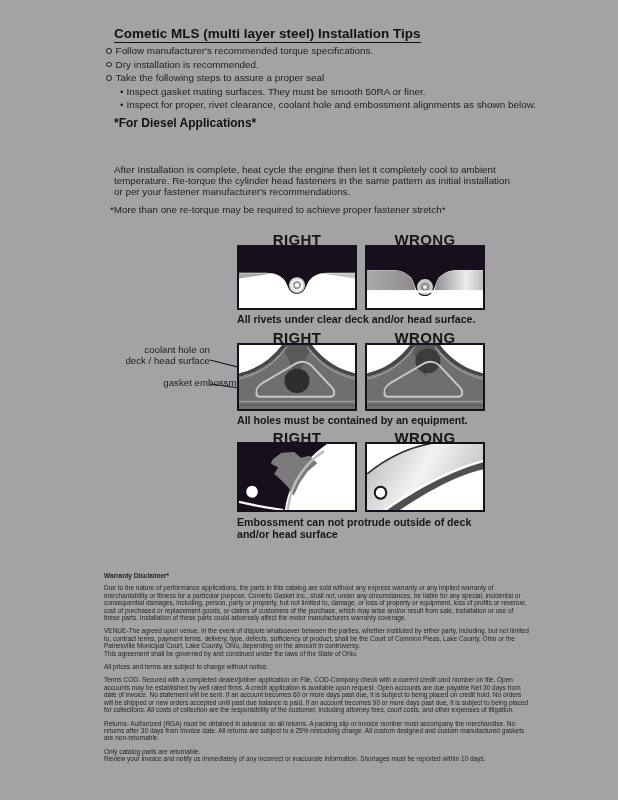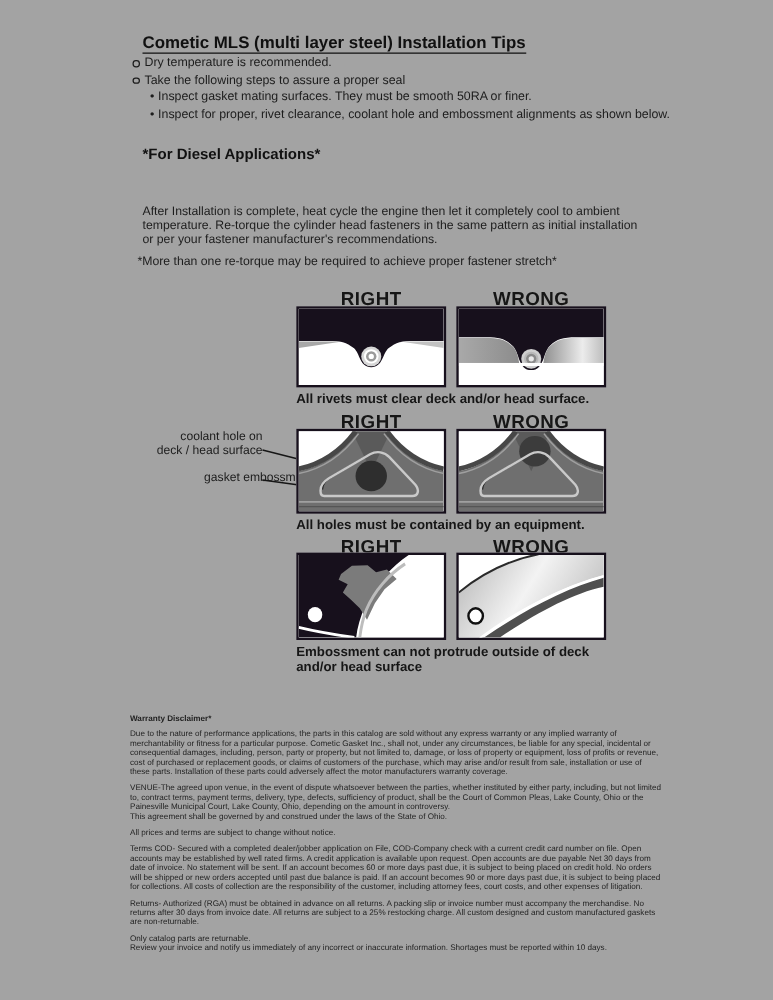--- a/index.html
+++ b/index.html
@@ -51,21 +51,25 @@
 </head>
 <body>
 
 <div class="page">
 
   <div class="abs title">Cometic MLS (multi layer steel) Installation Tips</div>
 
   <div class="abs bullets">
     <div class="bullet-row">
       <span class="ring"></span>
-      <span class="nowrap">Dry temperature is recommended.</span>
+      <span class="nowrap">Follow manufacturer's recommended torque specifications.</span>
+    </div>
+    <div class="bullet-row">
+      <span class="ring"></span>
+      <span class="nowrap">Dry installation is recommended.</span>
     </div>
     <div class="bullet-row">
       <span class="ring"></span>
       <span class="nowrap">Take the following steps to assure a proper seal</span>
     </div>
     <div class="sub-row">
       <span class="dot">•</span>
       <span class="nowrap">Inspect gasket mating surfaces.  They must be smooth 50RA or finer.</span>
     </div>
     <div class="sub-row">
@@ -116,21 +120,21 @@
       <path d="M0,24.5 H23 C34,24.5 38.5,26 44.5,31.5 C47.5,34.3 49,39 50,45.5 L0,45.5 Z" fill="url(#gL1)"></path>
       <path d="M120,24.5 H97 C86,24.5 81.5,26 75.5,31.5 C72.5,34.3 71,39 70,45.5 L120,45.5 Z" fill="url(#gR1)"></path>
       <circle cx="60" cy="42" r="8.3" fill="#cfcfcf"></circle>
       <circle cx="60" cy="42" r="6" fill="#b9b9b9"></circle>
       <circle cx="60" cy="42" r="4.3" fill="#8a8a8a"></circle>
       <circle cx="60" cy="42" r="2.2" fill="#e8e8e8"></circle>
       <rect x="0" y="45.5" width="120" height="2.6" fill="#ffffff"></rect>
     </svg>
   </div>
 
-  <div class="abs caption" style="top:313px;">All rivets must clear deck and/or head surface.</div>
+  <div class="abs caption" style="top:313px;">All rivets under clear deck and/or head surface.</div>
 
   <div class="abs dlabel" style="left:237px; top:329px;">RIGHT</div>
   <div class="abs dlabel" style="left:365px; top:329px;">WRONG</div>
 
   <div class="abs annot" style="left:118px; top:344px;">
     <div>coolant hole on</div>
     <div>deck / head surface</div>
   </div>
   <div class="abs annot" style="left:118px; top:377px;margin-left:40px;">gasket embossment</div>
 

